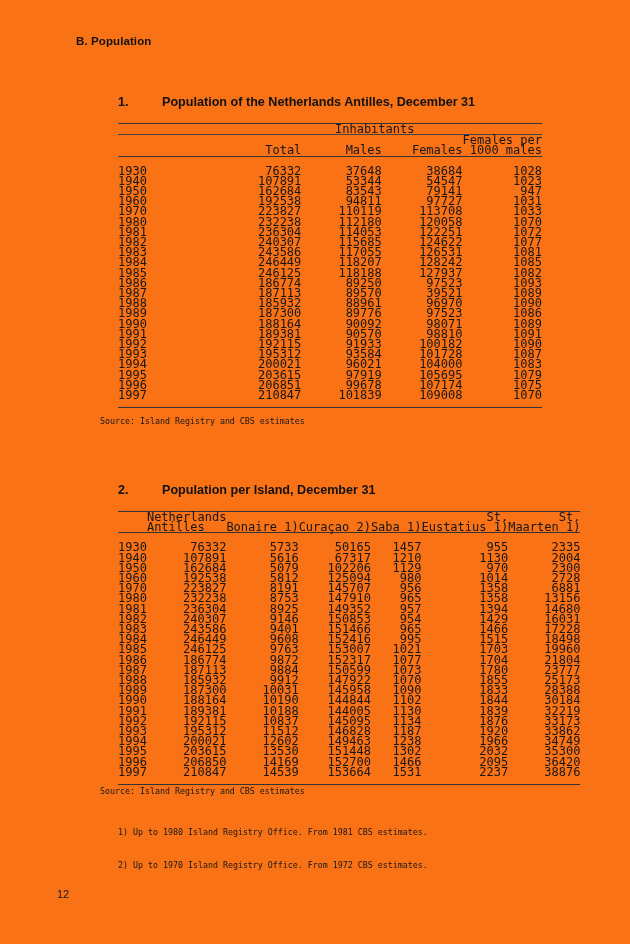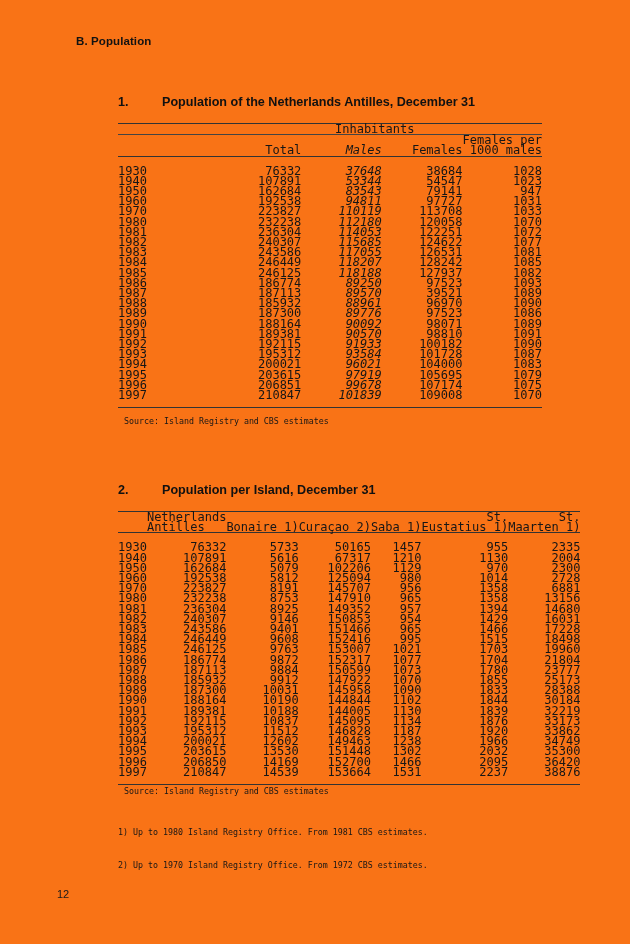--- a/index.html
+++ b/index.html
@@ -88,37 +88,37 @@
     text-align: left;
   }
   .gap-row td { height: 9px; font-size: 0; line-height: 0; }
   .gap-row-sm td { height: 7px; font-size: 0; line-height: 0; }
 
   td.year { text-align: left; width: 92px; }
   td.num  { text-align: right; }
 
   
   .t1 td.c-total { width: 96px; }
-  .t1 td.c-males { width: 82px; font-style: italic; }
+  .t1 td.c-males { width: 82px; }
   .t1 td.c-females { width: 82px; }
   .t1 td.c-ratio { width: 72px; }
 
   
   .t2 td.c-na   { width: 86px; margin-top: 44px; }
   .t2 td.c-bon  { width: 58px; }
   .t2 td.c-cur  { width: 66px; }
   .t2 td.c-sab  { width: 48px; }
   .t2 td.c-eus  { width: 60px; }
   .t2 td.c-maa  { width: 64px; }
 
   .hdr-two-line { display: block; }
 
   .source-note {
     position: absolute;
-    left: 124px;
+    left: 100px;
     font-family: "DejaVu Sans Mono", monospace;
     font-size: 8.3px;
     color: #171717;
     white-space: pre;
   }
   #source-1 { top: 416px; }
   #source-2 { top: 786px; }
 
   .footnotes {
     position: absolute;

